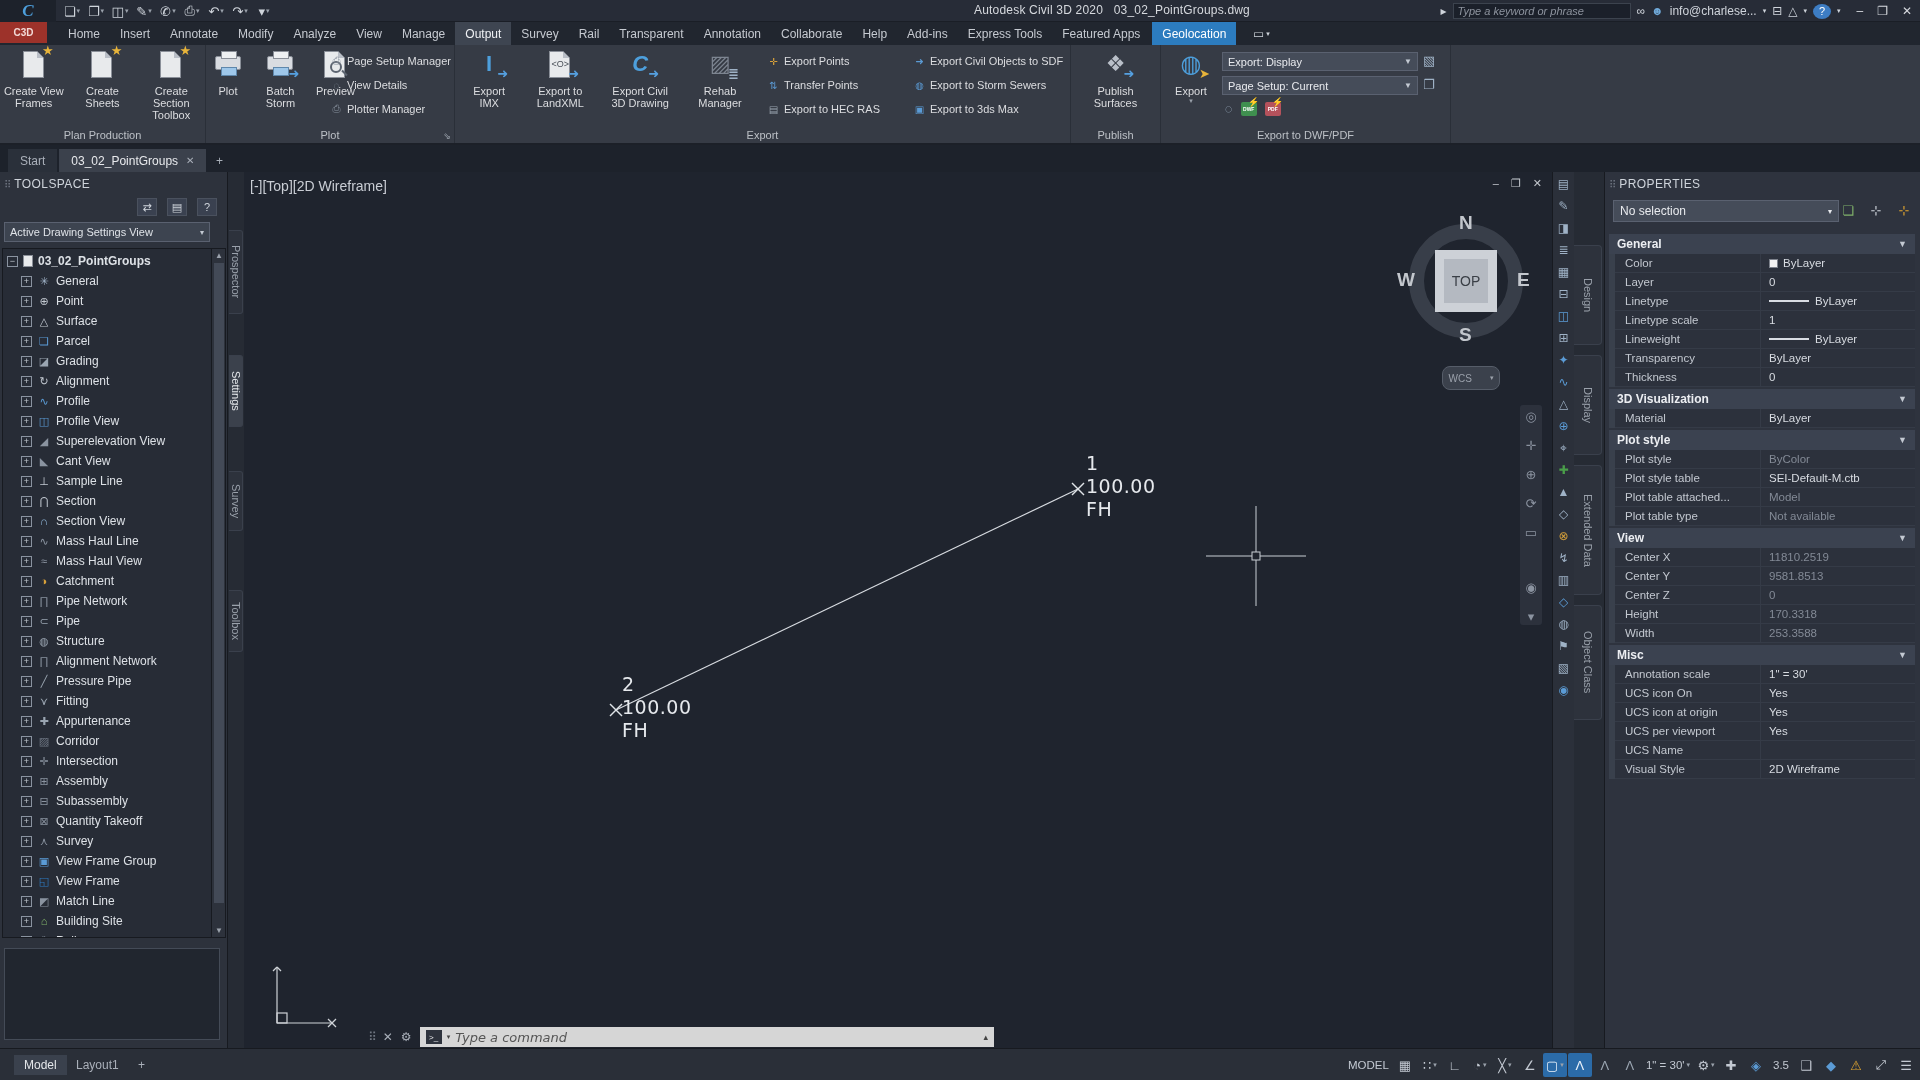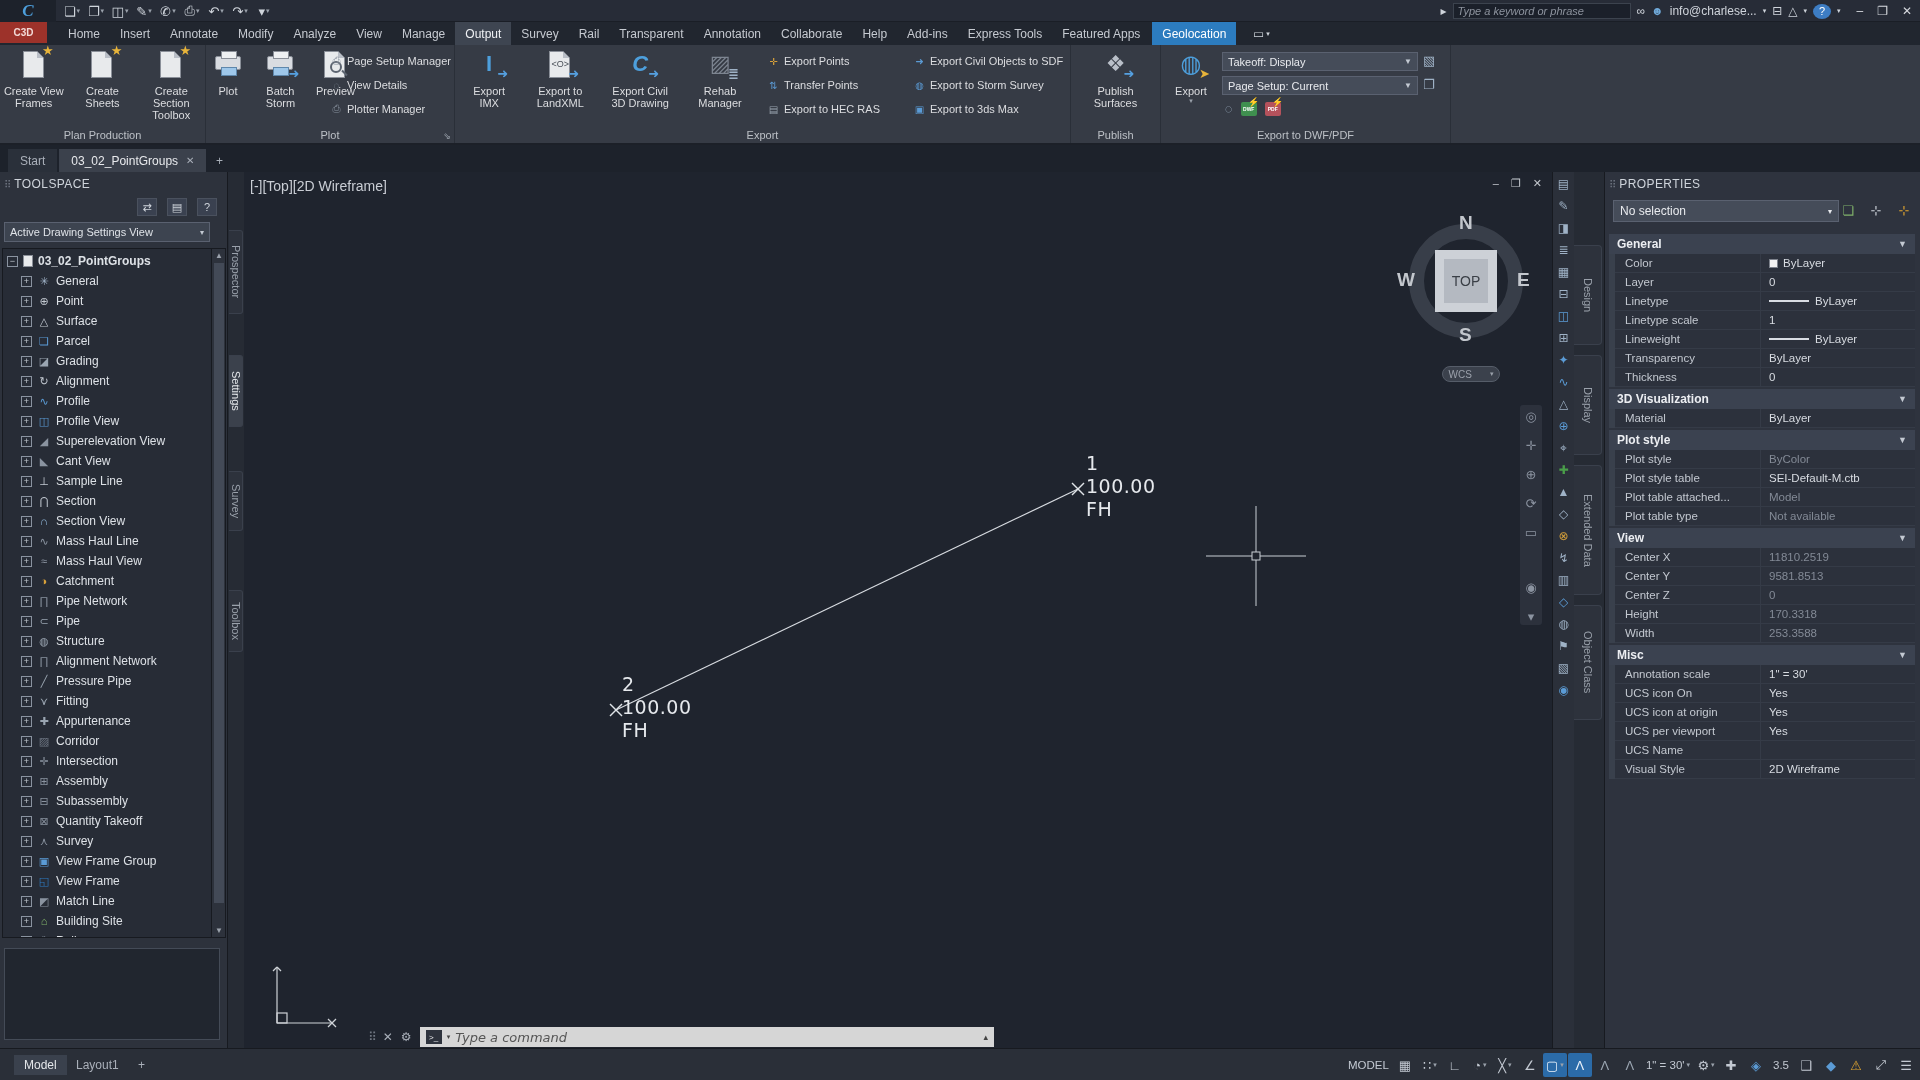--- a/index.html
+++ b/index.html
@@ -89,21 +89,21 @@
 #canvas{left:244px;top:0;width:1308px;height:876px;background:#1f242e;overflow:hidden}
 .vplabel{left:6px;top:6px;color:#c9cdd4;font-size:14px}
 .cwin{right:10px;top:5px;display:flex;gap:12px;color:#c3c7cd;font-size:11px}
 .ptlabel{color:#e6e9ed;font-size:19px;line-height:23px;font-family:"DejaVu Sans",sans-serif;letter-spacing:.5px}
 
 #vcube{left:1157px;top:44px;width:130px;height:130px}
 .vring{position:absolute;left:8px;top:8px;width:114px;height:114px;border:15px solid #3d434e;border-radius:50%;opacity:.85}
 .vface{position:absolute;left:34px;top:34px;width:62px;height:62px;background:#cdd1d7;display:flex;align-items:center;justify-content:center}
 .vface .inner{width:44px;height:44px;background:#b4b9c1;display:flex;align-items:center;justify-content:center;color:#3a3f46;font-size:14px}
 .vdir{position:absolute;color:#c3c7cd;font-weight:bold;font-size:19px}
-#wcspill{left:1198px;top:194px;width:58px;height:16px;background:#3b414c;border:1px solid #565d69;border-radius:8px;
+#wcspill{left:1198px;top:194px;width:58px;height:24px;background:#3b414c;border:1px solid #565d69;border-radius:8px;
 color:#9ba1ab;font-size:10px;display:flex;align-items:center;justify-content:center;gap:18px}
 #navbar{left:1276px;top:233px;width:22px;height:220px;background:rgba(110,120,138,.16);border-radius:3px;
 display:flex;flex-direction:column;align-items:center;padding-top:4px;gap:14px;color:#8b93a0;font-size:13px}
 
 #rstrip{left:1552px;top:0;width:22px;height:876px;background:#2b303a;border-left:1px solid #171a20;
 display:flex;flex-direction:column;align-items:center;padding-top:6px;gap:9px}
 #rstrip span{font-size:12px;line-height:13px}
 #rtabs{left:1574px;top:0;width:30px;height:876px;background:#262b34}
 #rtabs .vtab{width:28px;left:0;border-radius:0 4px 4px 0;background:#2d323c}
 
@@ -187,20 +187,23 @@
       <span class="qi">
         <span>↷</span>
         <span class="dd show">▾</span>
       </span>
 
       <span class="qi">
         <span>▾</span>
         <span class="dd">▾</span>
       </span>
     </div>
+  <div class="titletext abs">
+    <span>Autodesk Civil 3D 2020</span>&nbsp;&nbsp;&nbsp;<span>03_02_PointGroups.dwg</span>
+  </div>
   <div class="infocenter abs">
     <span class="tbi">▸</span>
     <span class="searchbox">Type a keyword or phrase</span>
     <span class="tbi">∞</span>
     <span class="tbi" style="color:#6fa8d8">☻</span>
     <span class="tbi">info@charlese...</span>
     <span class="tbi" style="font-size:7px">▾</span>
     <span class="tbi">⊟</span>
     <span class="tbi">△</span>
     <span class="tbi" style="font-size:7px">▾</span>
@@ -415,21 +418,21 @@
       </div>
     <div class="smallcol" style="left:458px">
 
         <div class="smallbtn">
           <span class="si" style="color: rgb(91, 155, 213);">➜</span>
           <span>Export Civil Objects to SDF</span>
         </div>
 
         <div class="smallbtn">
           <span class="si" style="color: rgb(91, 155, 213);">◍</span>
-          <span>Export to Storm Survey</span>
+          <span>Export to Storm Sewers</span>
         </div>
 
         <div class="smallbtn">
           <span class="si" style="color: rgb(91, 155, 213);">▣</span>
           <span>Export to 3ds Max</span>
         </div>
       </div>
     <div class="plabel">Export</div>
   </div>
 
@@ -451,21 +454,21 @@
       <div class="bigbtn">
         <span class="bicon">
             <span class="bigglyph" style="color:#4d9fdc;font-size:24px">◍</span>
             <span class="bluearrow" style="color:#e8b43a">➤</span>
           </span>
         <span class="lbl">Export</span>
         <span style="font-size:7px;color:#9aa1ab">▾</span>
       </div>
     </div>
     <div class="rdrop" style="left:61px;top:7px;width:196px">
-      <span>Takeoff: Display</span>
+      <span>Export: Display</span>
         <span class="dd">▼</span>
     </div>
     <div class="rdrop" style="left:61px;top:31px;width:196px">
       <span>Page Setup: Current</span>
         <span class="dd">▼</span>
     </div>
     <span class="abs" style="left:262px;top:8px;color:#9fb2c6;font-size:13px">▧</span>
     <span class="abs" style="left:262px;top:32px;color:#9fb2c6;font-size:13px">❐</span>
     <div class="abs" style="left:64px;top:56px;display:flex;gap:8px;align-items:center">
       <span style="color:#9fb2c6;font-size:13px">◌</span>

